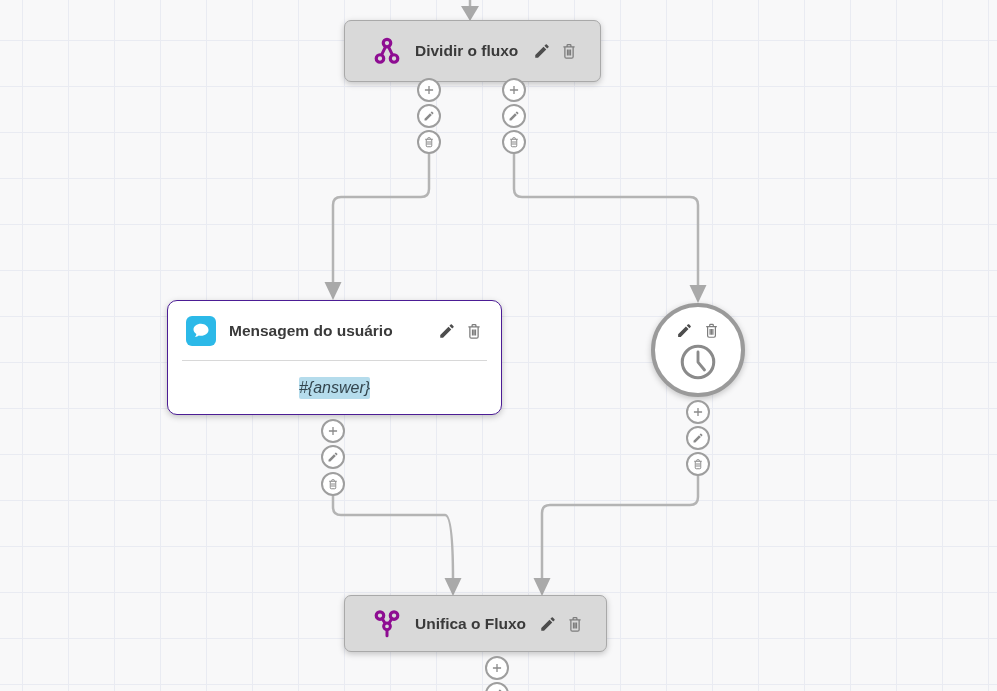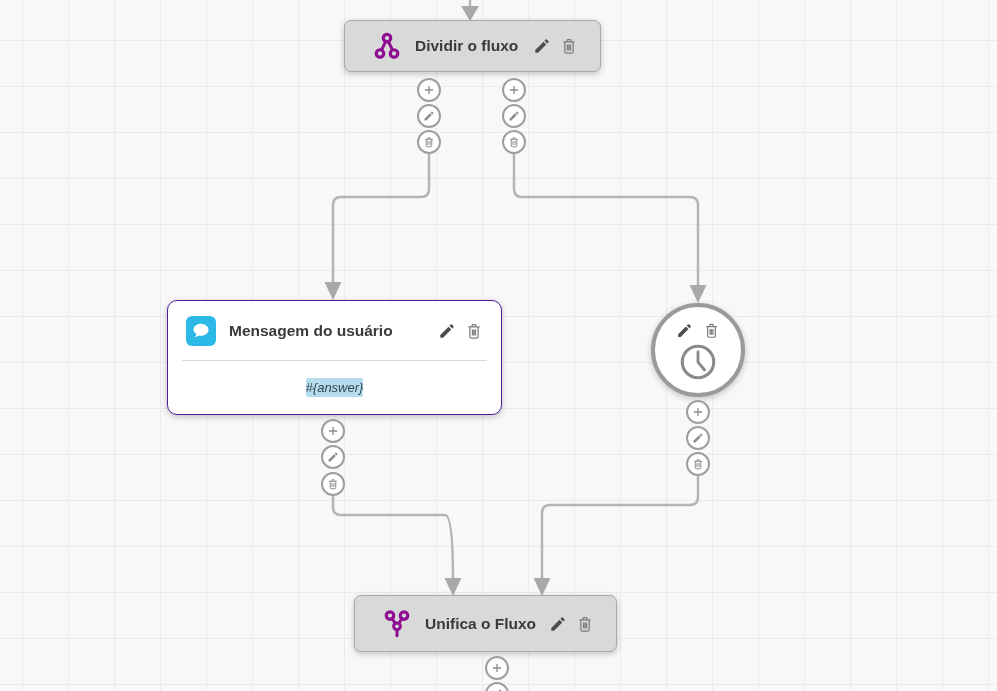--- a/index.html
+++ b/index.html
@@ -26,21 +26,21 @@
   }
   .ntitle{font-weight:bold;font-size:15.5px;color:#3a3a3a;white-space:nowrap;margin-left:13px;}
   .actions{margin-left:auto;display:flex;align-items:center;gap:9px;}
   .act{display:flex;align-items:center;justify-content:center;cursor:pointer;}
 
   
   .wn-header{display:flex;align-items:center;height:59px;padding:0 18px;}
   .wn-divider{border-top:1px solid #d8d8d8;margin:0 14px;}
   .wn-body{height:53px;display:flex;align-items:center;justify-content:center;}
   .var-chip{
-    background:#b5dcec;color:#33454e;font-style:italic;font-size:13px;
+    background:#b5dcec;color:#33454e;font-style:italic;font-size:16px;
     padding:2px 0;border-radius:2px;
   }
   .msg-icon{
     width:30px;height:30px;border-radius:6px;background:#2cb9e8;
     display:flex;align-items:center;justify-content:center;flex:0 0 auto;
   }
 
   
   .circle-node{
     position:absolute;box-sizing:border-box;border-radius:50%;
@@ -69,21 +69,21 @@
   </g>
   <g fill="#a9a9a9">
     <polygon points="461,6 479,6 470,21"></polygon>
     <polygon points="324.5,282 341.5,282 333,300"></polygon>
     <polygon points="689.5,285 706.5,285 698,303"></polygon>
     <polygon points="444.5,578 461.5,578 453,596"></polygon>
     <polygon points="533.5,578 550.5,578 542,596"></polygon>
   </g>
 </svg>
 
-<div class="node node-gray" style="left:344px;top:20px;width:257px;height:52px;">
+<div class="node node-gray" style="left:344px;top:20px;width:257px;height:62px;">
   <span class="act">
     <svg width="30" height="30" viewBox="0 0 32 32" fill="none" stroke="#8e0d92">
       <circle cx="16" cy="7.5" r="4" stroke-width="3.4"></circle>
       <circle cx="8.5" cy="24" r="4" stroke-width="3.4"></circle>
       <circle cx="23.5" cy="24" r="4" stroke-width="3.4"></circle>
       <path d="M14.6,11 L10.1,20.5 M17.4,11 L21.9,20.5" stroke-width="3.2"></path>
     </svg>
   </span>
   <span class="ntitle">Dividir o fluxo</span>
   <span class="actions">
@@ -141,21 +141,21 @@
     </span>
   </div>
   <span class="act">
     <svg width="42" height="42" viewBox="0 0 44 44" fill="none" stroke="#8a8a8a">
       <circle cx="22" cy="21" r="16.5" stroke-width="3.2"></circle>
       <path d="M22 10.5 L22 21 L28.8 29.3" stroke-width="3" stroke-linecap="round" stroke-linejoin="round"></path>
     </svg>
   </span>
 </div>
 
-<div class="node node-gray" style="left:354px;top:595px;width:263px;height:57px;">
+<div class="node node-gray" style="left:344px;top:595px;width:263px;height:57px;">
   <span class="act">
     <svg width="30" height="30" viewBox="0 0 32 32" fill="none" stroke="#8e0d92">
       <circle cx="8.5" cy="7" r="4" stroke-width="3.4"></circle>
       <circle cx="23.5" cy="7" r="4" stroke-width="3.4"></circle>
       <circle cx="16" cy="18.5" r="3.6" stroke-width="3.2"></circle>
       <path d="M10.8,10.2 L13.9,15.3 M21.2,10.2 L18.1,15.3 M16,22.3 L16,28.6" stroke-width="3.2" stroke-linecap="round"></path>
     </svg>
   </span>
   <span class="ntitle">Unifica o Fluxo</span>
   <span class="actions">

